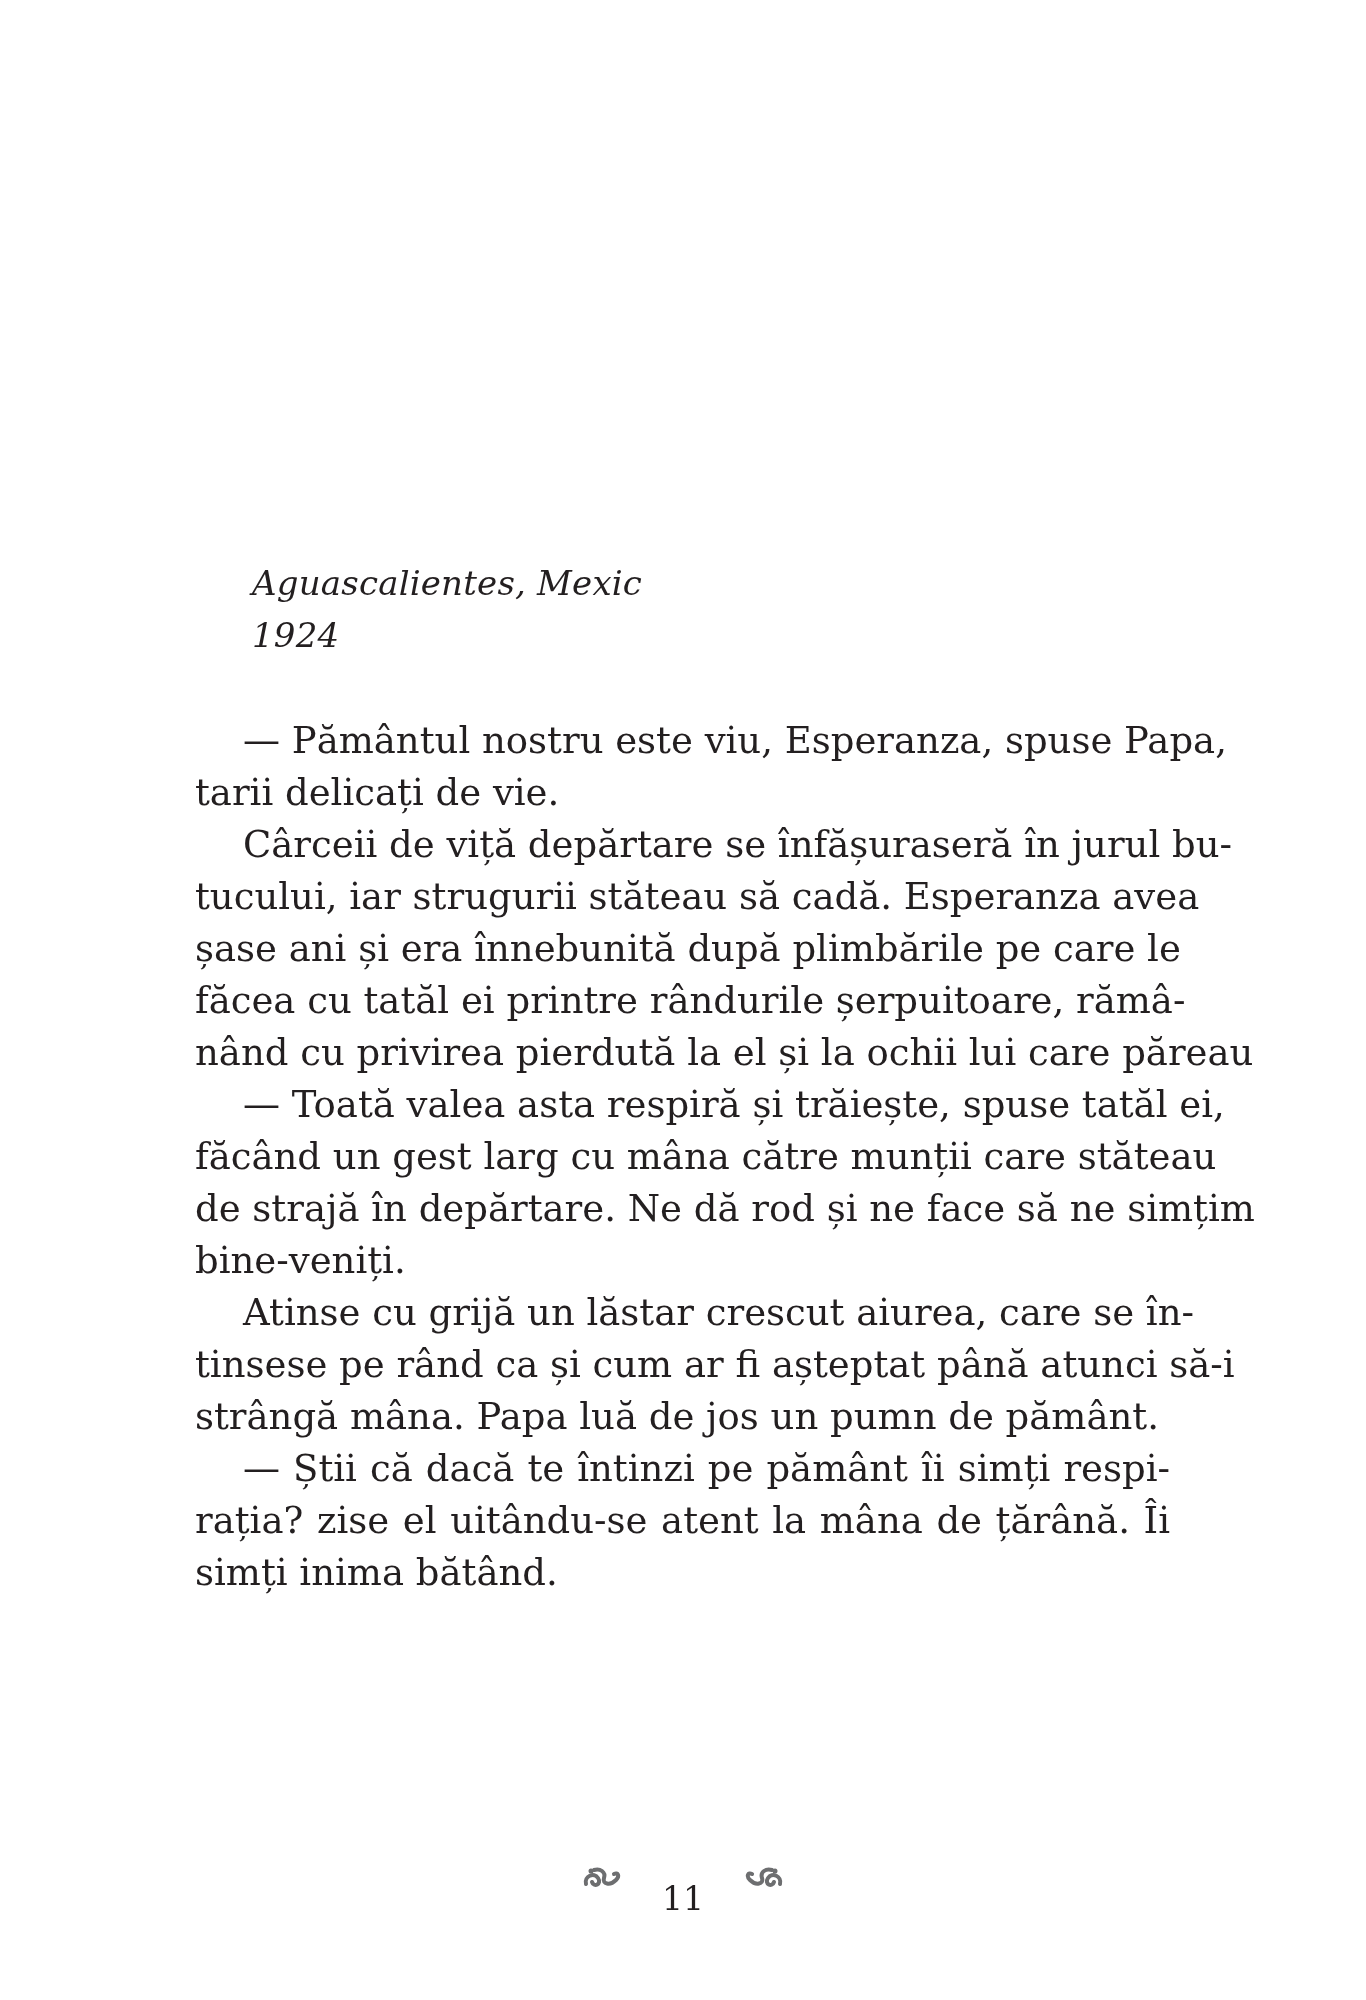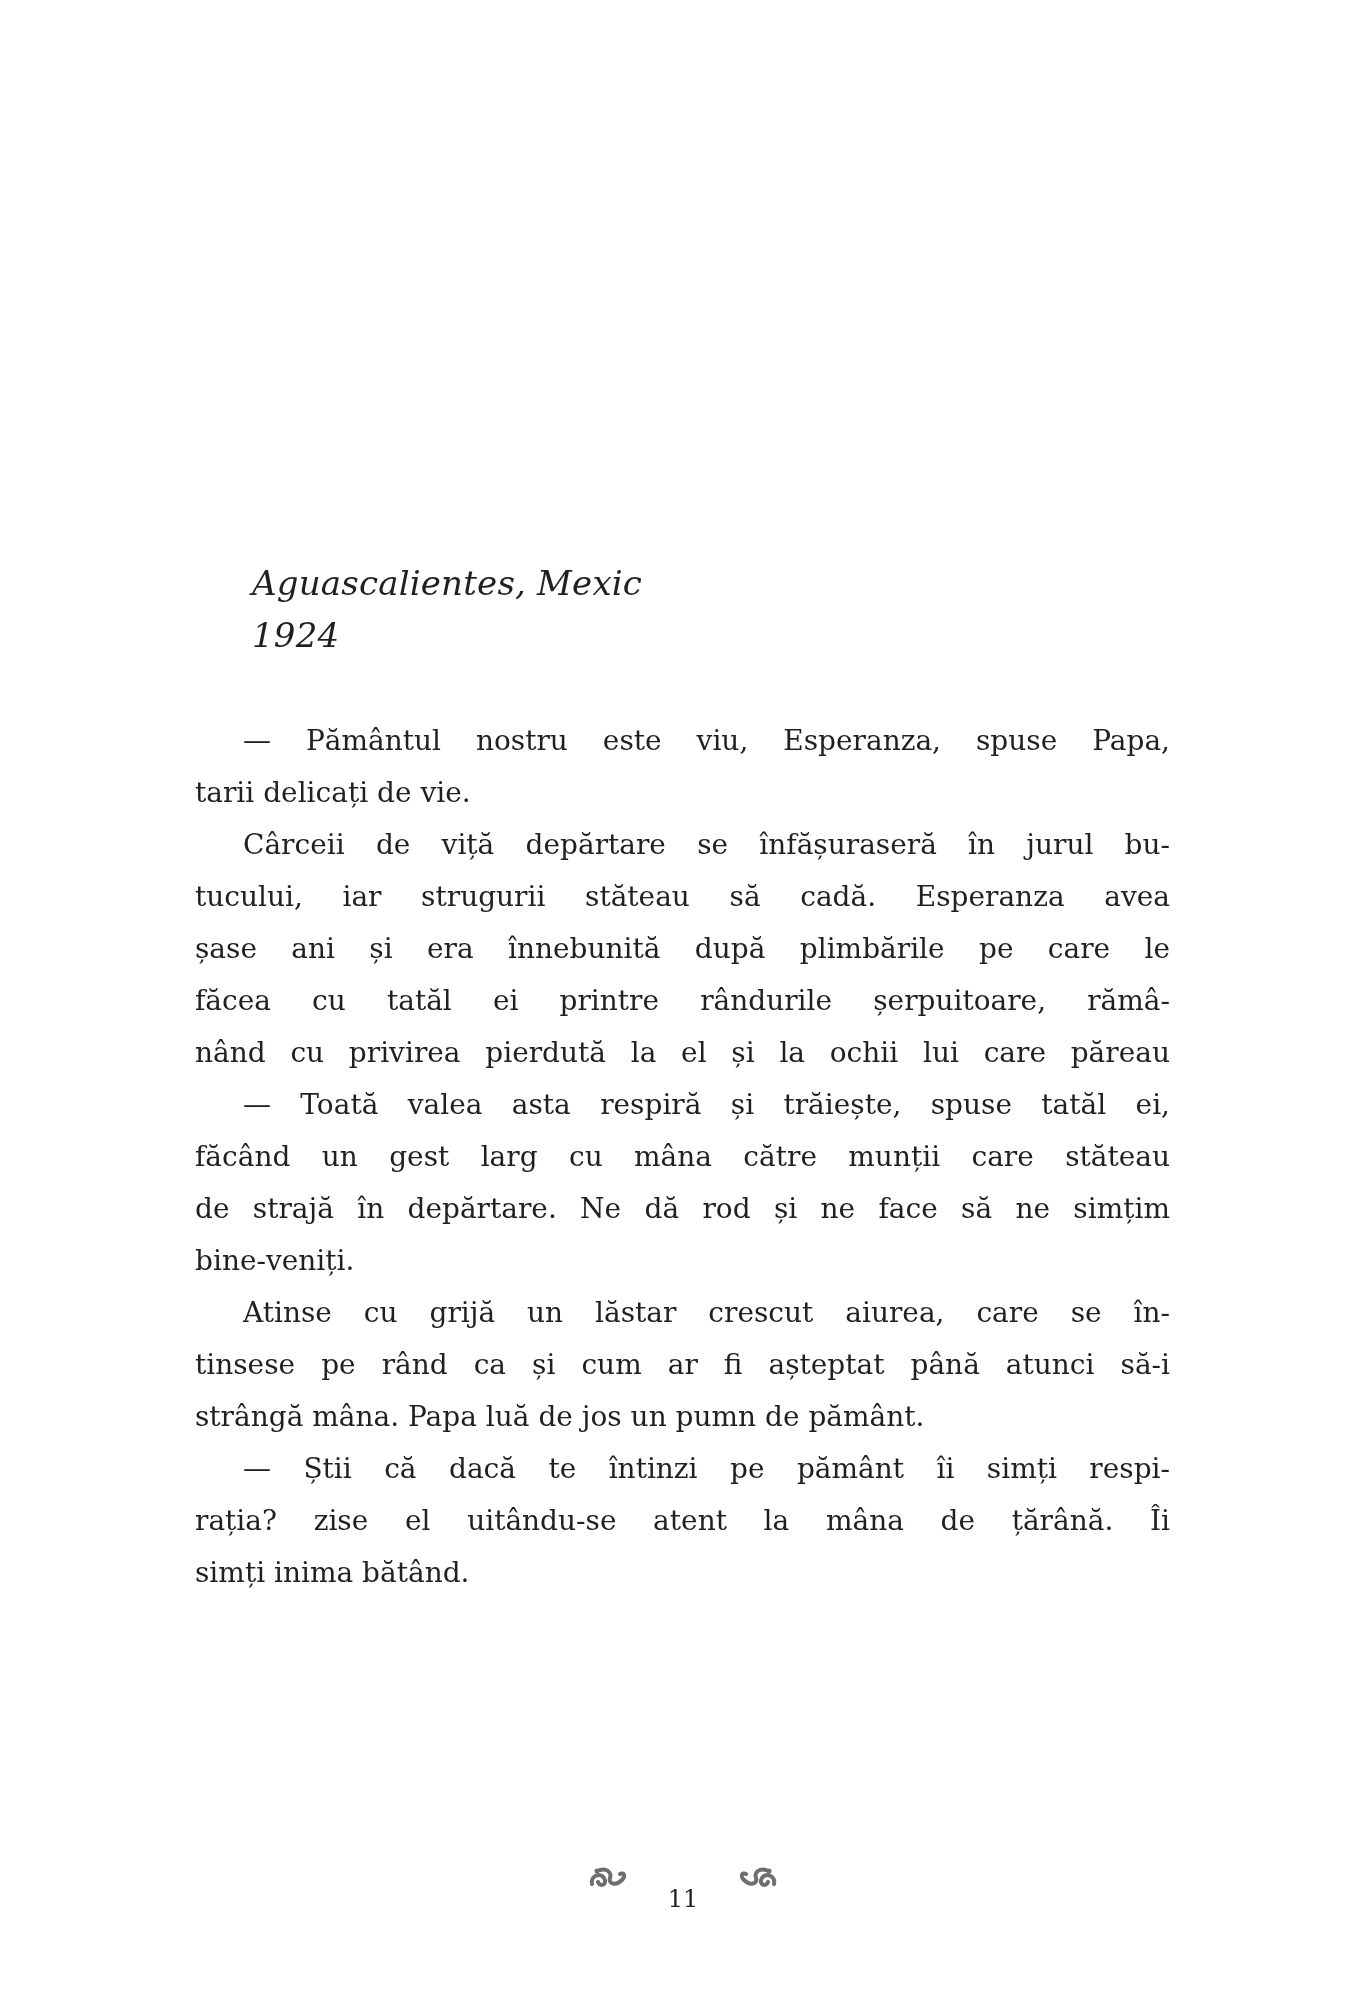--- a/index.html
+++ b/index.html
@@ -29,21 +29,21 @@
       font-size: 34px;
       line-height: 52px;
       letter-spacing: 0.2px;
     }
     .heading div { white-space: nowrap; }
     .body-text {
       position: absolute;
       left: 195px;
       top: 715px;
       width: 975px;
-      font-size: 28px;
+      font-size: 37px;
       line-height: 52px;
     }
     .line {
       display: block;
       height: 52px;
       white-space: nowrap;
       text-align: justify;
       text-align-last: justify;
       overflow: visible;
     }
@@ -58,21 +58,21 @@
       left: 0;
       width: 1366px;
       top: 1852px;
       height: 50px;
       display: flex;
       justify-content: center;
       align-items: center;
       gap: 38px;
     }
     .page-number {
-      font-size: 24px;
+      font-size: 33px;
       color: #231f20;
       line-height: 50px;
       margin-top: 44px;
     }
     .ornament {
       width: 44px;
       height: 30px;
       display: inline-block;
     }
     .ornament svg { width: 44px; height: 30px; display: block; }

